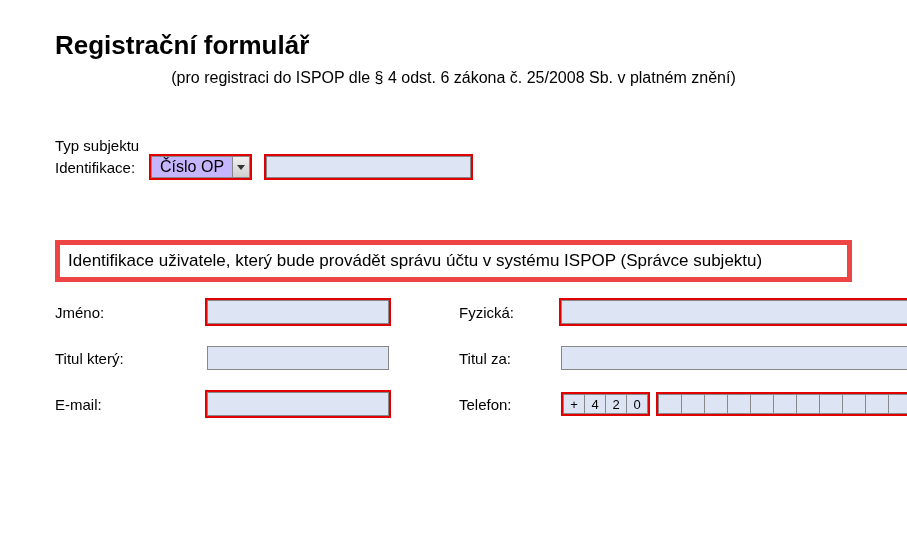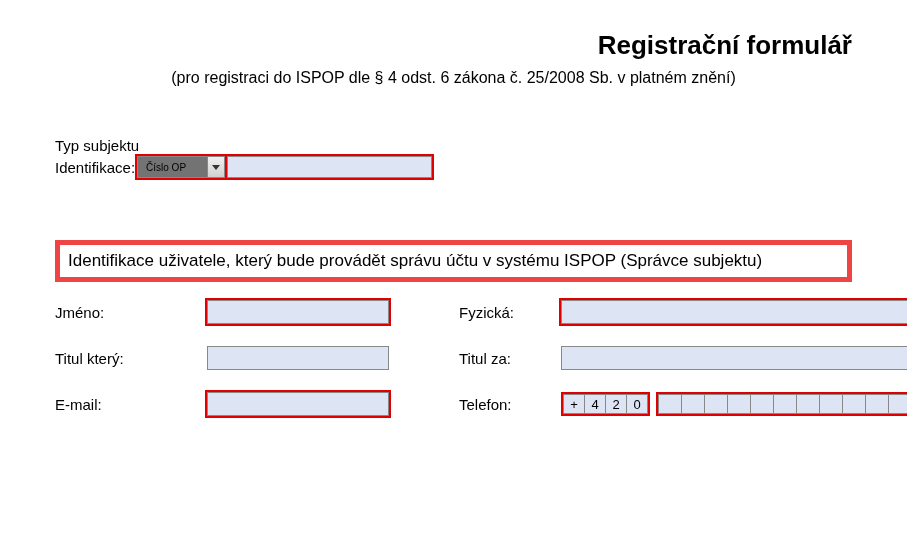--- a/index.html
+++ b/index.html
@@ -8,21 +8,21 @@
     padding: 0;
     font-family: Arial, Helvetica, sans-serif;
     width: 907px;
     background: #fff;
     color: #000;
   }
   .container {
     padding: 30px 55px 20px 55px;
   }
   h1 {
-    text-align: right;
+    text-align: left;
     font-size: 26px;
     font-weight: bold;
     margin: 0 0 8px 0;
   }
   .subtitle {
     text-align: center;
     font-size: 16px;
     margin: 0 0 50px 0;
   }
   .section-label {
@@ -54,35 +54,36 @@
   .radio.selected::after {
     content: "";
     width: 6px;
     height: 6px;
     background: #000;
     border-radius: 50%;
   }
   .ident-row {
     display: flex;
     align-items: center;
+    gap: 14px;
     margin-bottom: 60px;
     font-size: 15px;
   }
   .select-wrap {
     display: flex;
     align-items: stretch;
     border: 2px solid #e00000;
     height: 26px;
   }
   .select-value {
-    background: #737373;
+    background: #c4b5fd;
     border: 1px solid #888;
     border-right: none;
     padding: 2px 8px;
-    font-size: 10px;
+    font-size: 16px;
     min-width: 70px;
     display: flex;
     align-items: center;
   }
   .select-btn {
     width: 18px;
     background: linear-gradient(#f0f0f0, #d0d0d0);
     border: 1px solid #888;
     display: flex;
     align-items: center;

